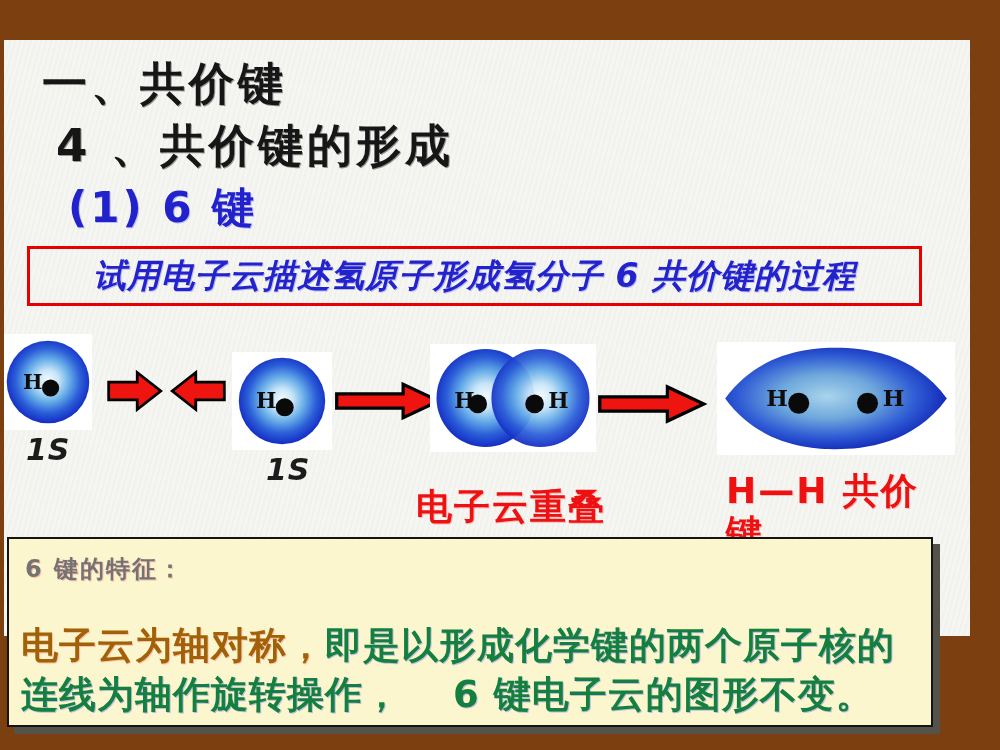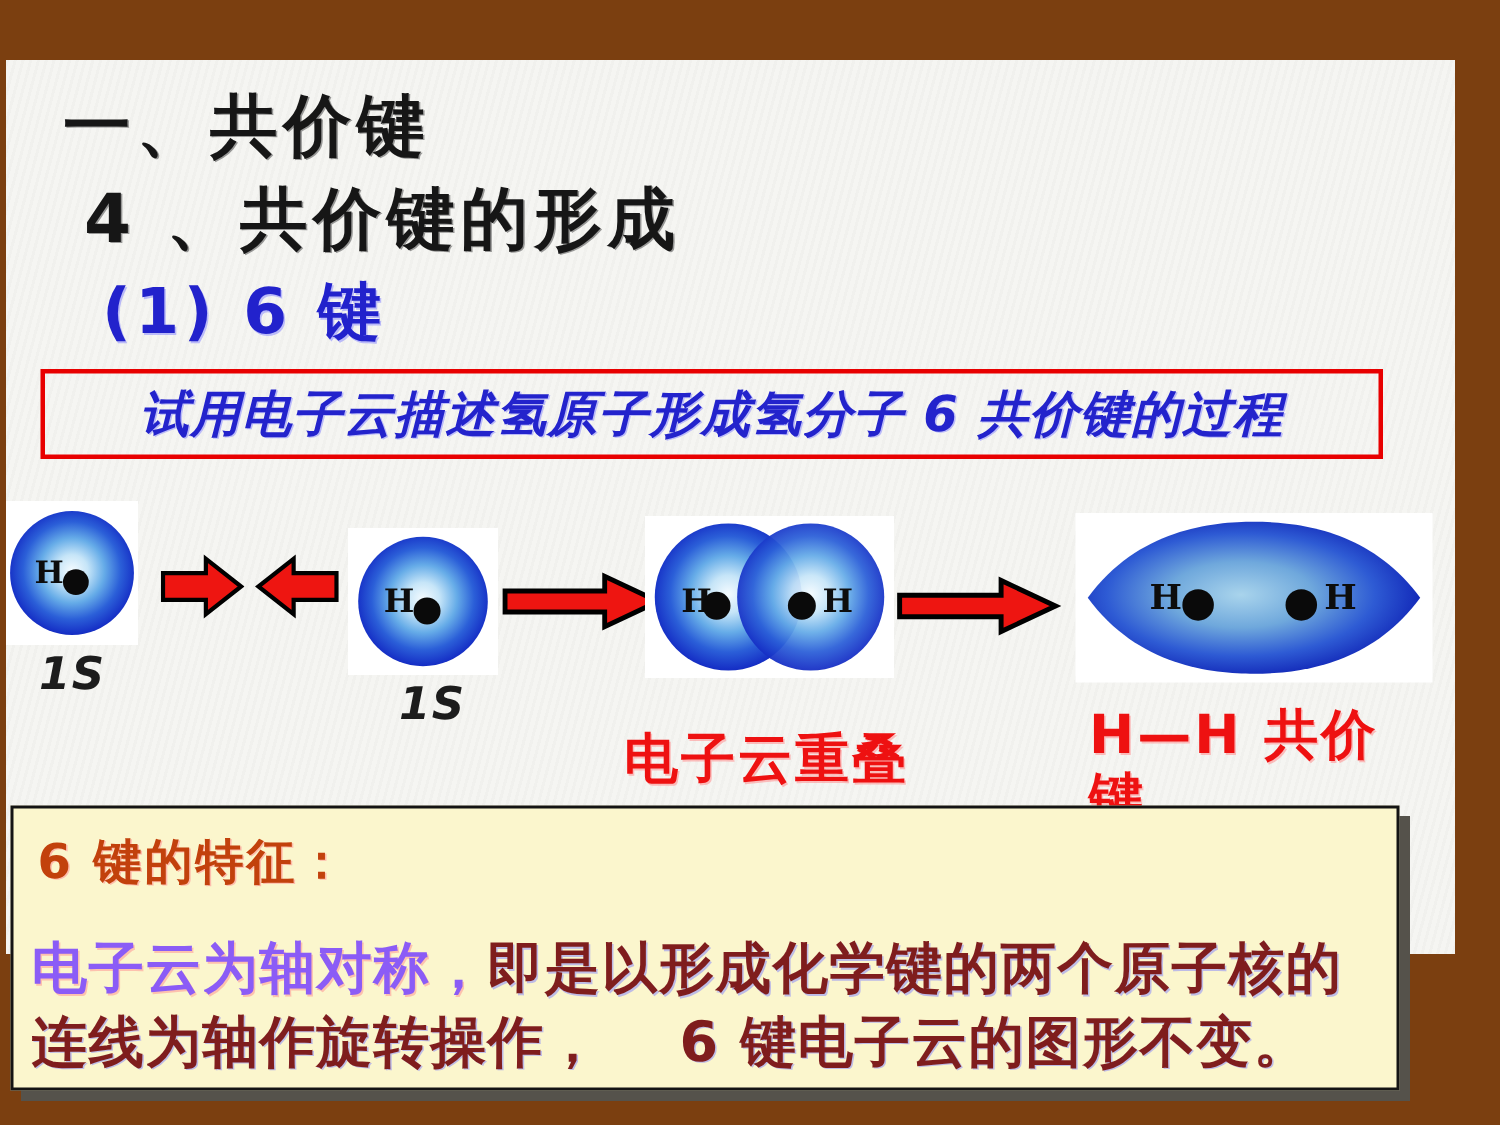--- a/index.html
+++ b/index.html
@@ -44,29 +44,29 @@
     white-space:nowrap;line-height:42px;
   }
   .panel{
     left:3px;top:497px;width:922px;height:186px;
     background:#FBF6CD;border:2px solid #141414;
     box-shadow:7px 7px 0 #55524B;
     z-index:3;
   }
   .panel-heading{
     position:absolute;left:16px;top:14px;
-    color:#c2410c;font-weight:bold;font-size:32px;letter-spacing:2px;
+    color:#737373;font-weight:bold;font-size:24px;letter-spacing:2px;
     text-shadow:1px 1px 0 rgba(255,150,150,.6);
   }
   .panel-body{
     position:absolute;left:12px;top:82px;width:900px;
     font-weight:bold;font-size:37px;line-height:49px;letter-spacing:1px;
   }
-  .t-red{color:#8b5cf6;text-shadow:1px 1px 0 rgba(255,150,150,.55);}
-  .t-blue{color:#7f1d1d;text-shadow:1px 1px 0 rgba(130,130,255,.5);}
+  .t-red{color:#a16207;text-shadow:1px 1px 0 rgba(255,150,150,.55);}
+  .t-blue{color:#15803d;text-shadow:1px 1px 0 rgba(130,130,255,.5);}
   .gap-left{display:inline-block;margin-left:52px;}
   svg{display:block;}
   .z1{z-index:1;}
 </style>
 </head>
 <body>
 
 <div class="slide">
 
   <div class="abs title" style="left:38px;top:14px;">一、共价键</div>

